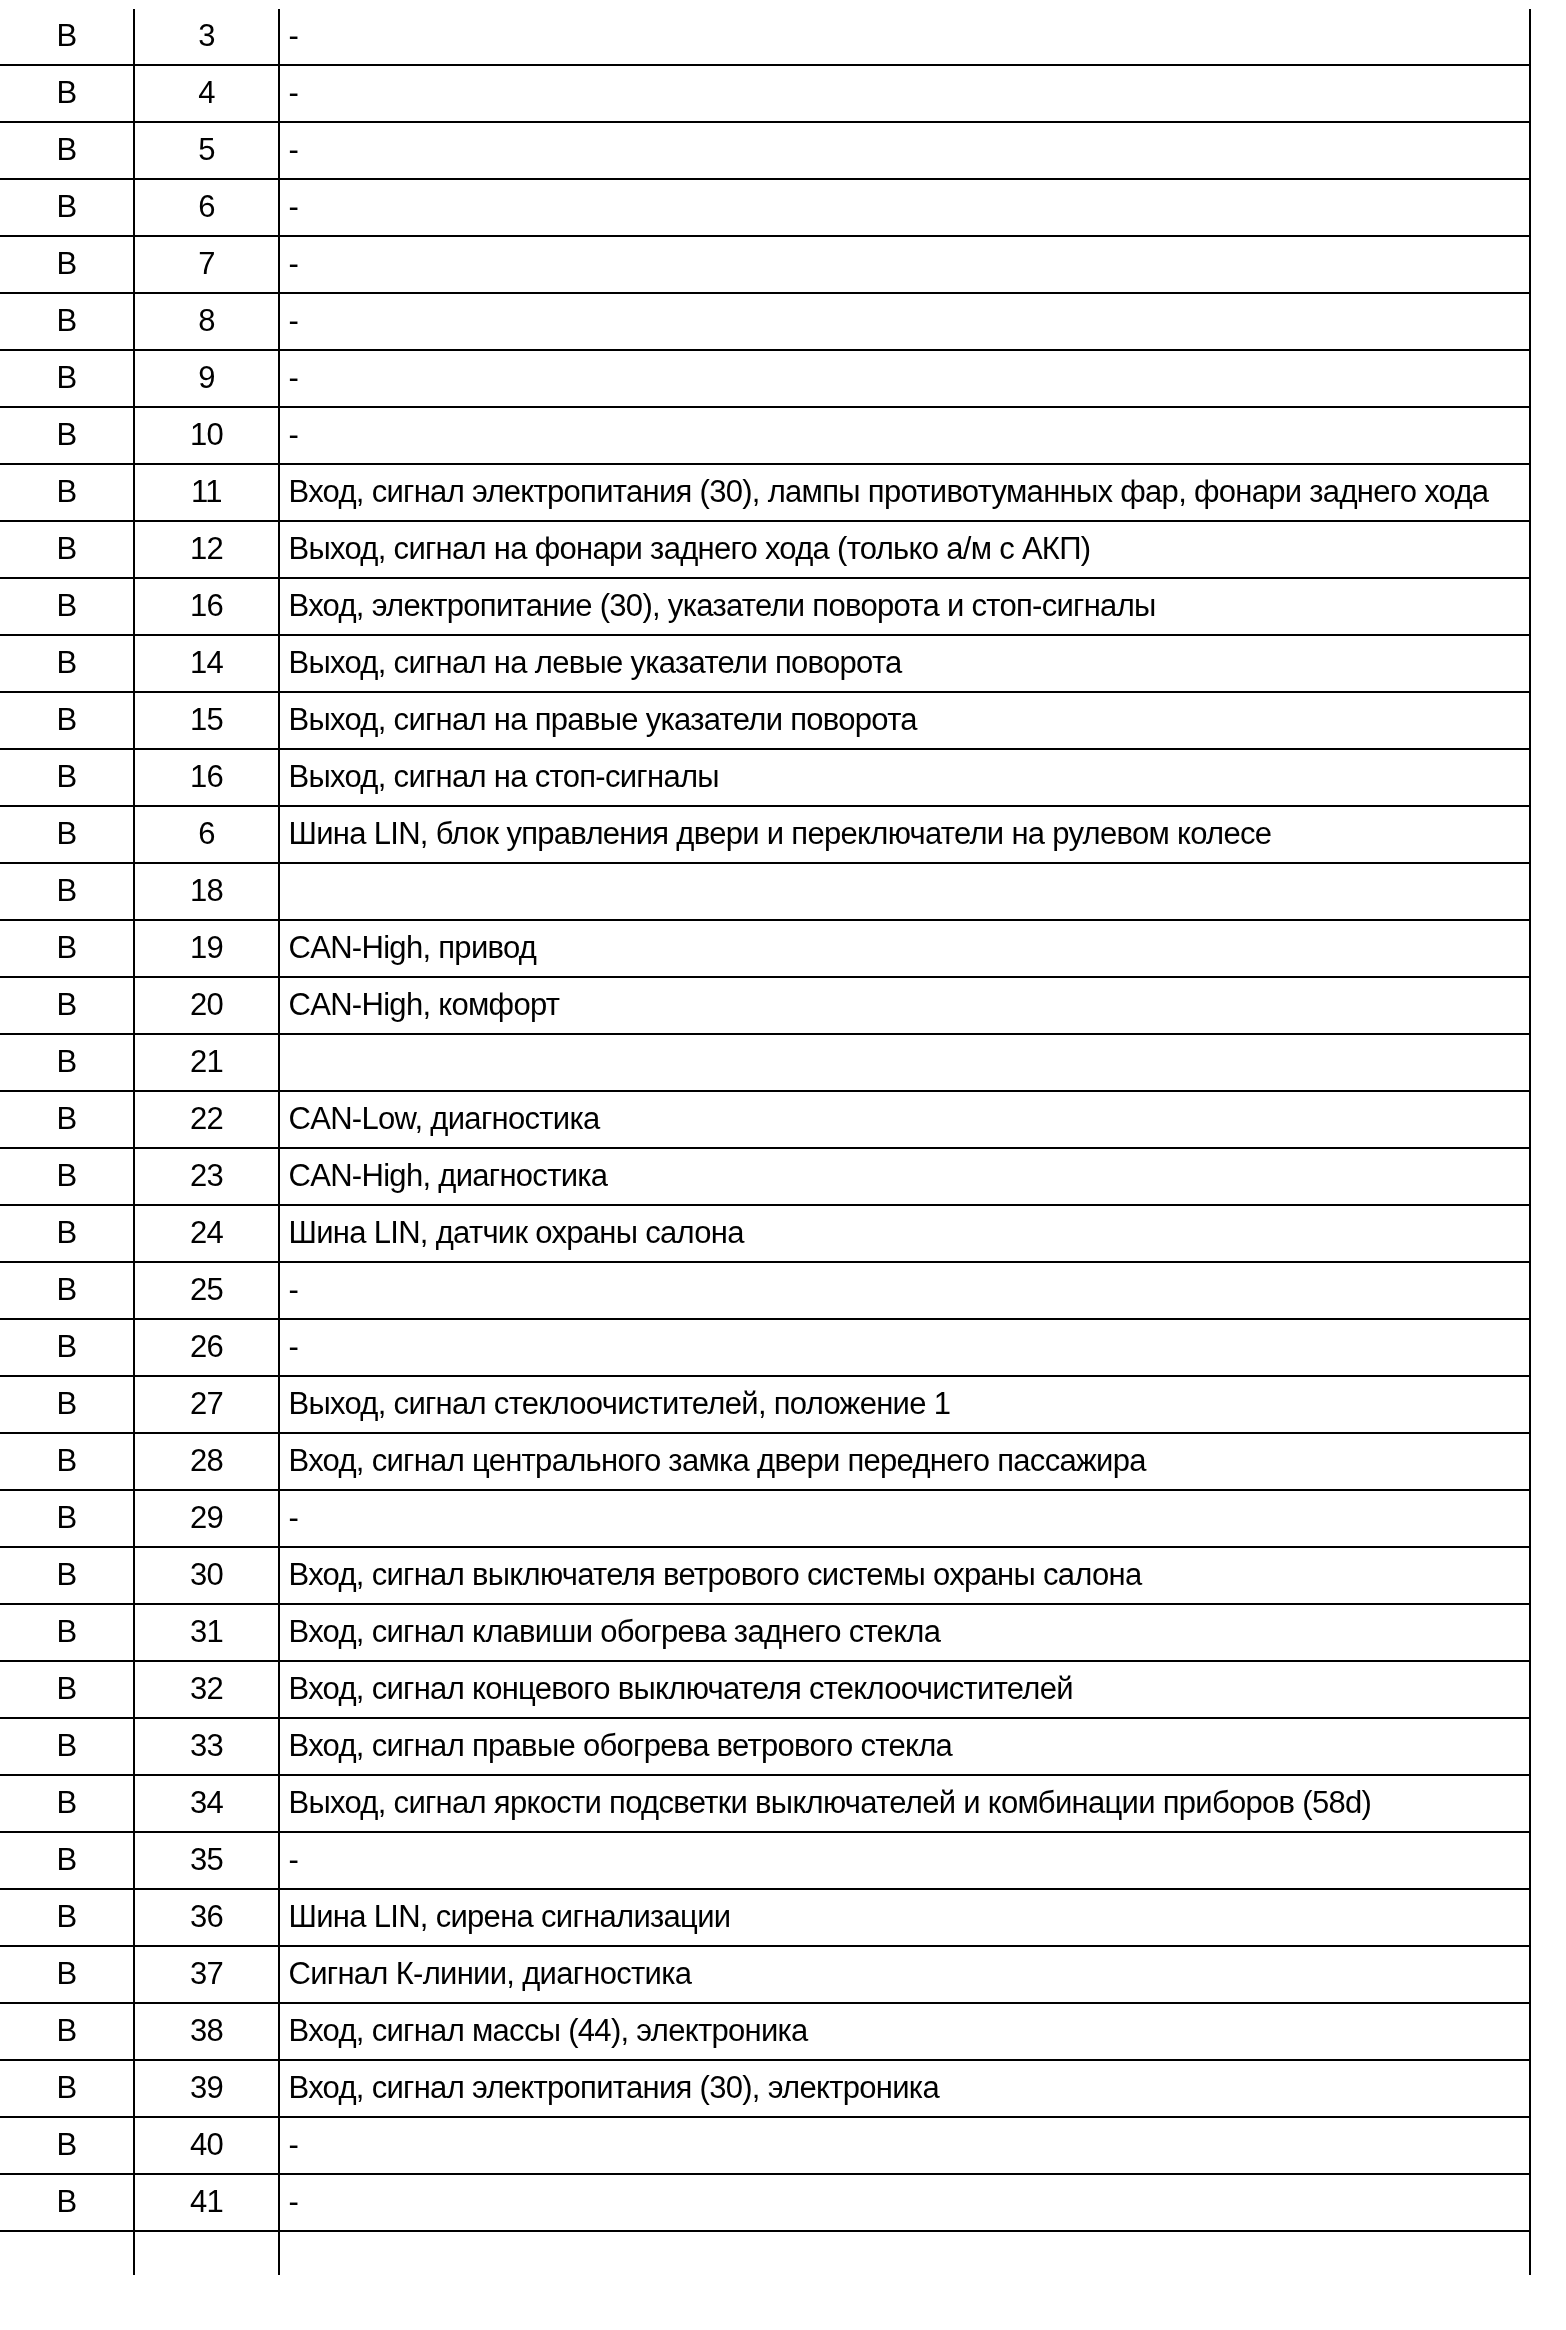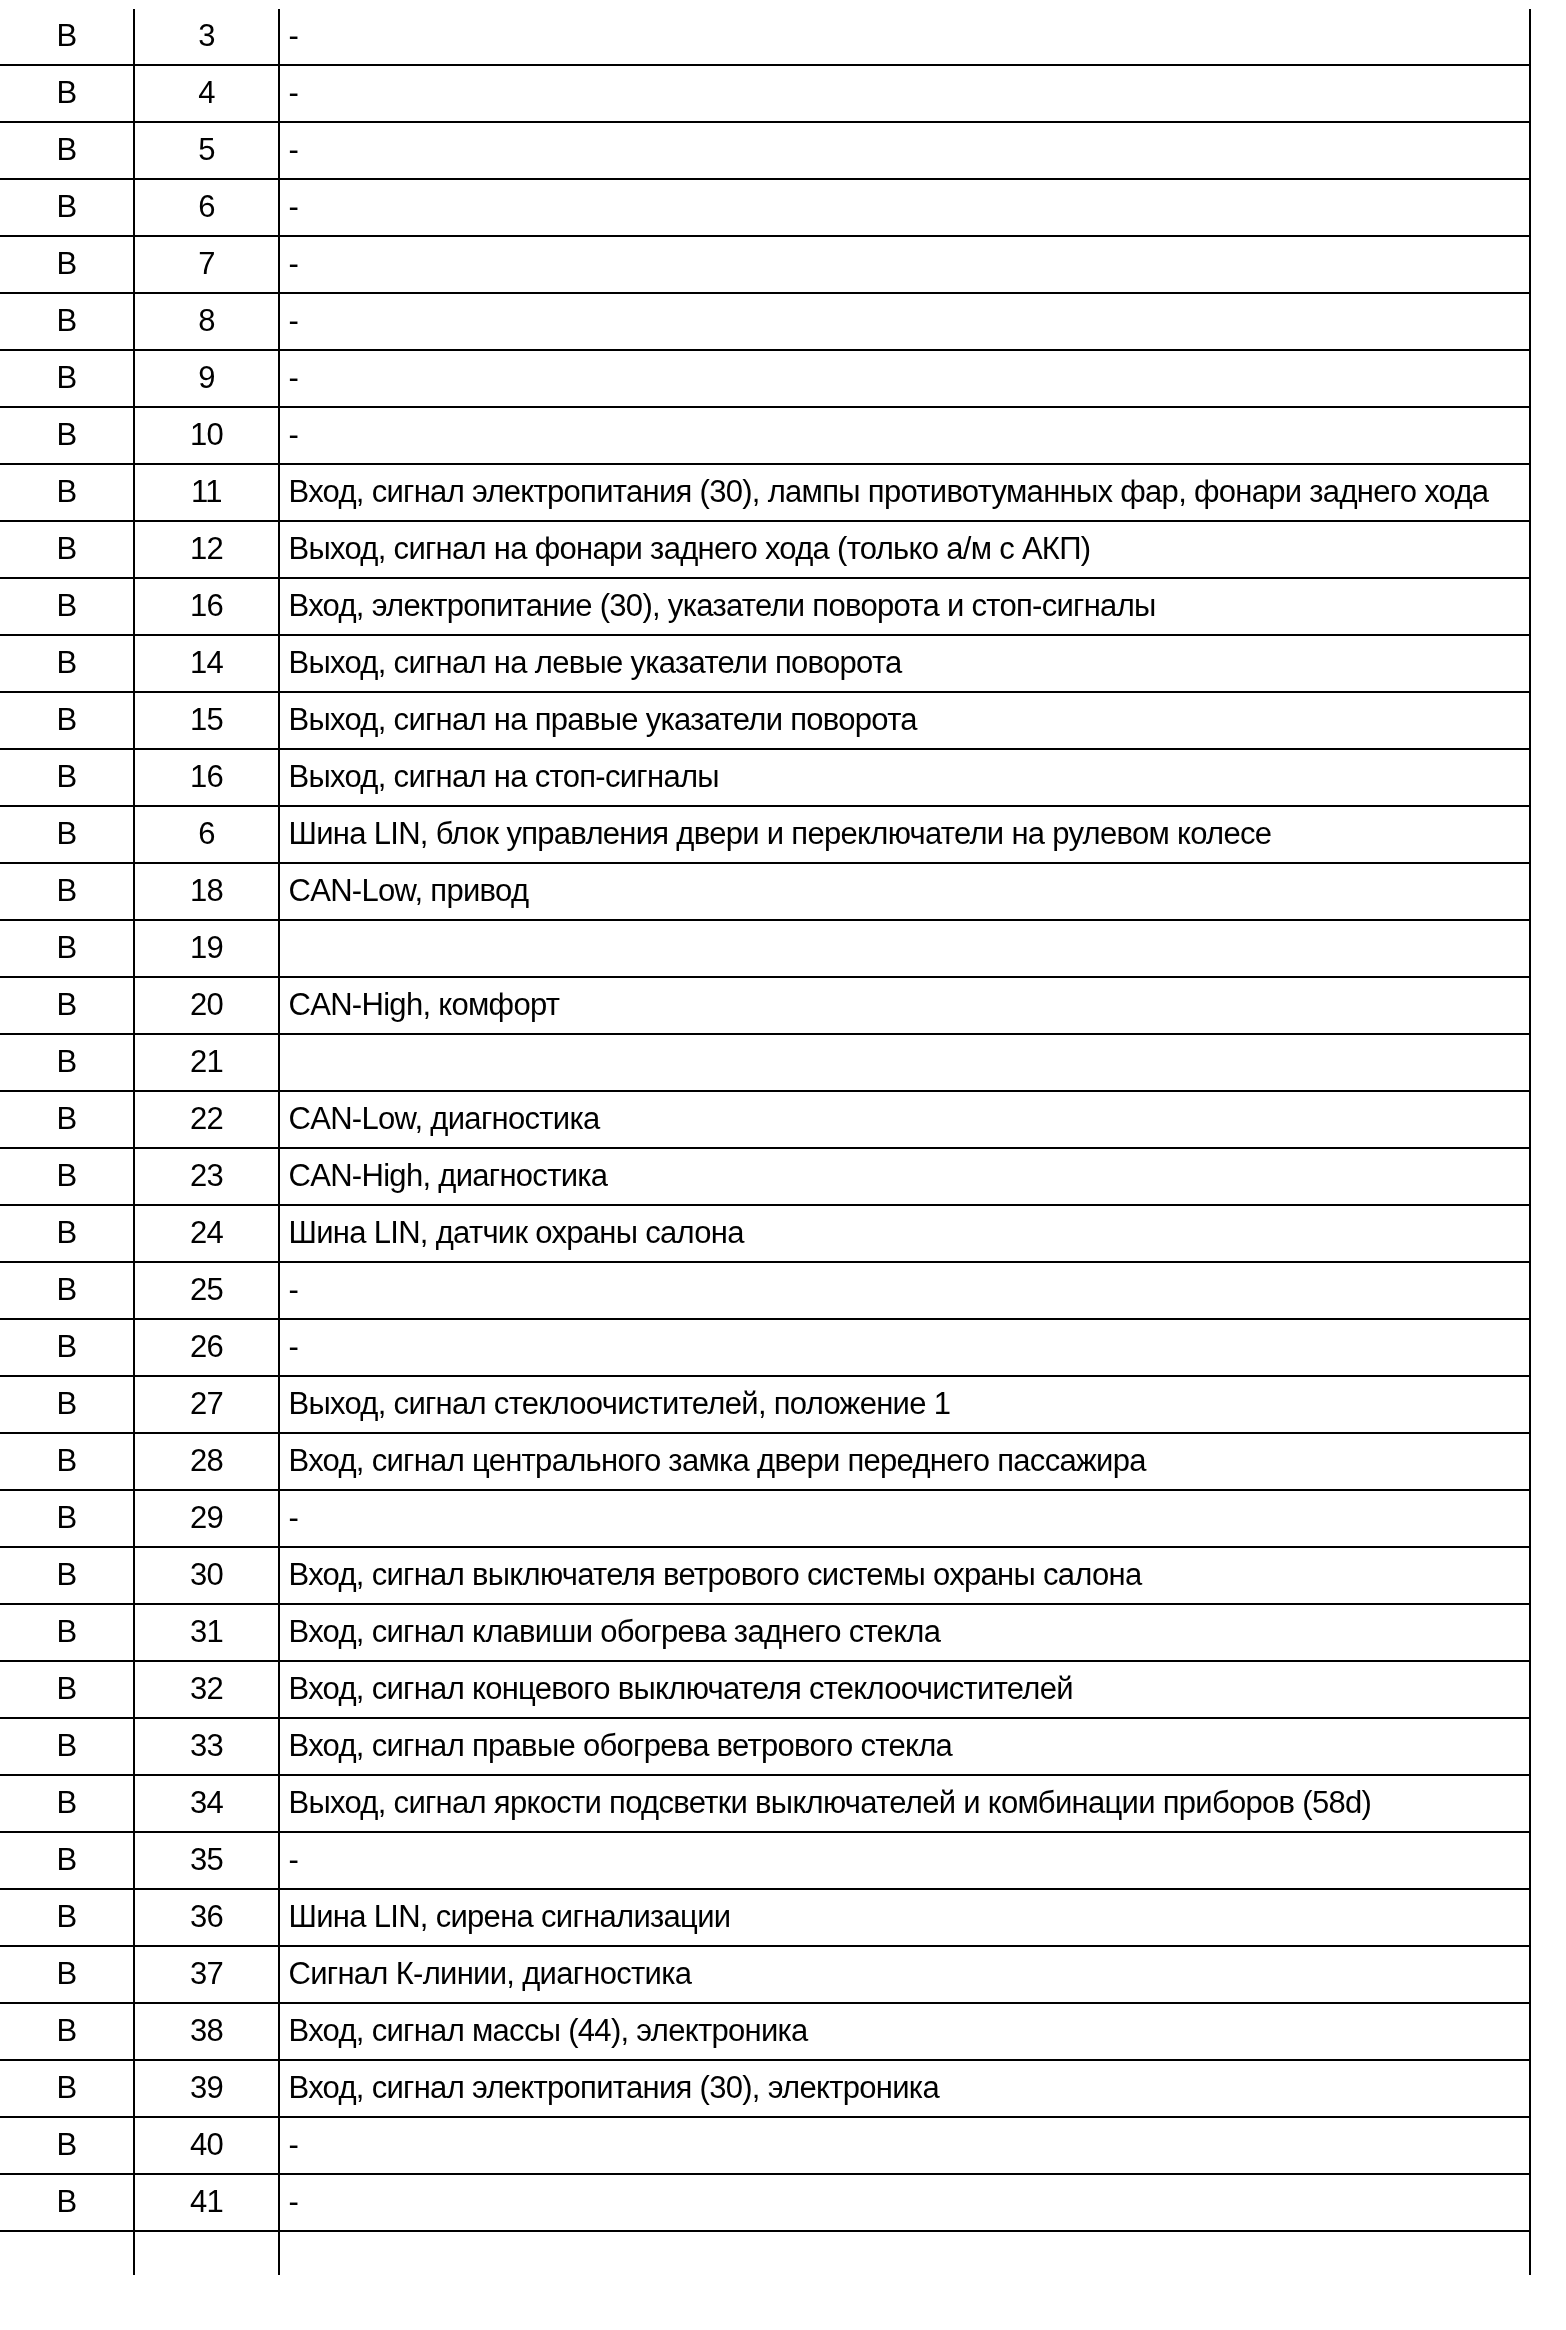--- a/index.html
+++ b/index.html
@@ -128,25 +128,25 @@
     <div class="cell cell-desc">Выход, сигнал на стоп-сигналы</div>
   </div>
       <div class="row">
     <div class="cell cell-connector">В</div>
     <div class="cell cell-pin">6</div>
     <div class="cell cell-desc">Шина LIN, блок управления двери и переключатели на рулевом колесе</div>
   </div>
       <div class="row">
     <div class="cell cell-connector">В</div>
     <div class="cell cell-pin">18</div>
-    <div class="cell cell-desc">CAN-Low, привод</div>
   </div>
       <div class="row">
     <div class="cell cell-connector">В</div>
     <div class="cell cell-pin">19</div>
+    <div class="cell cell-desc">CAN-High, привод</div>
   </div>
       <div class="row">
     <div class="cell cell-connector">В</div>
     <div class="cell cell-pin">20</div>
     <div class="cell cell-desc">CAN-High, комфорт</div>
   </div>
       <div class="row">
     <div class="cell cell-connector">В</div>
     <div class="cell cell-pin">21</div>
   </div>

